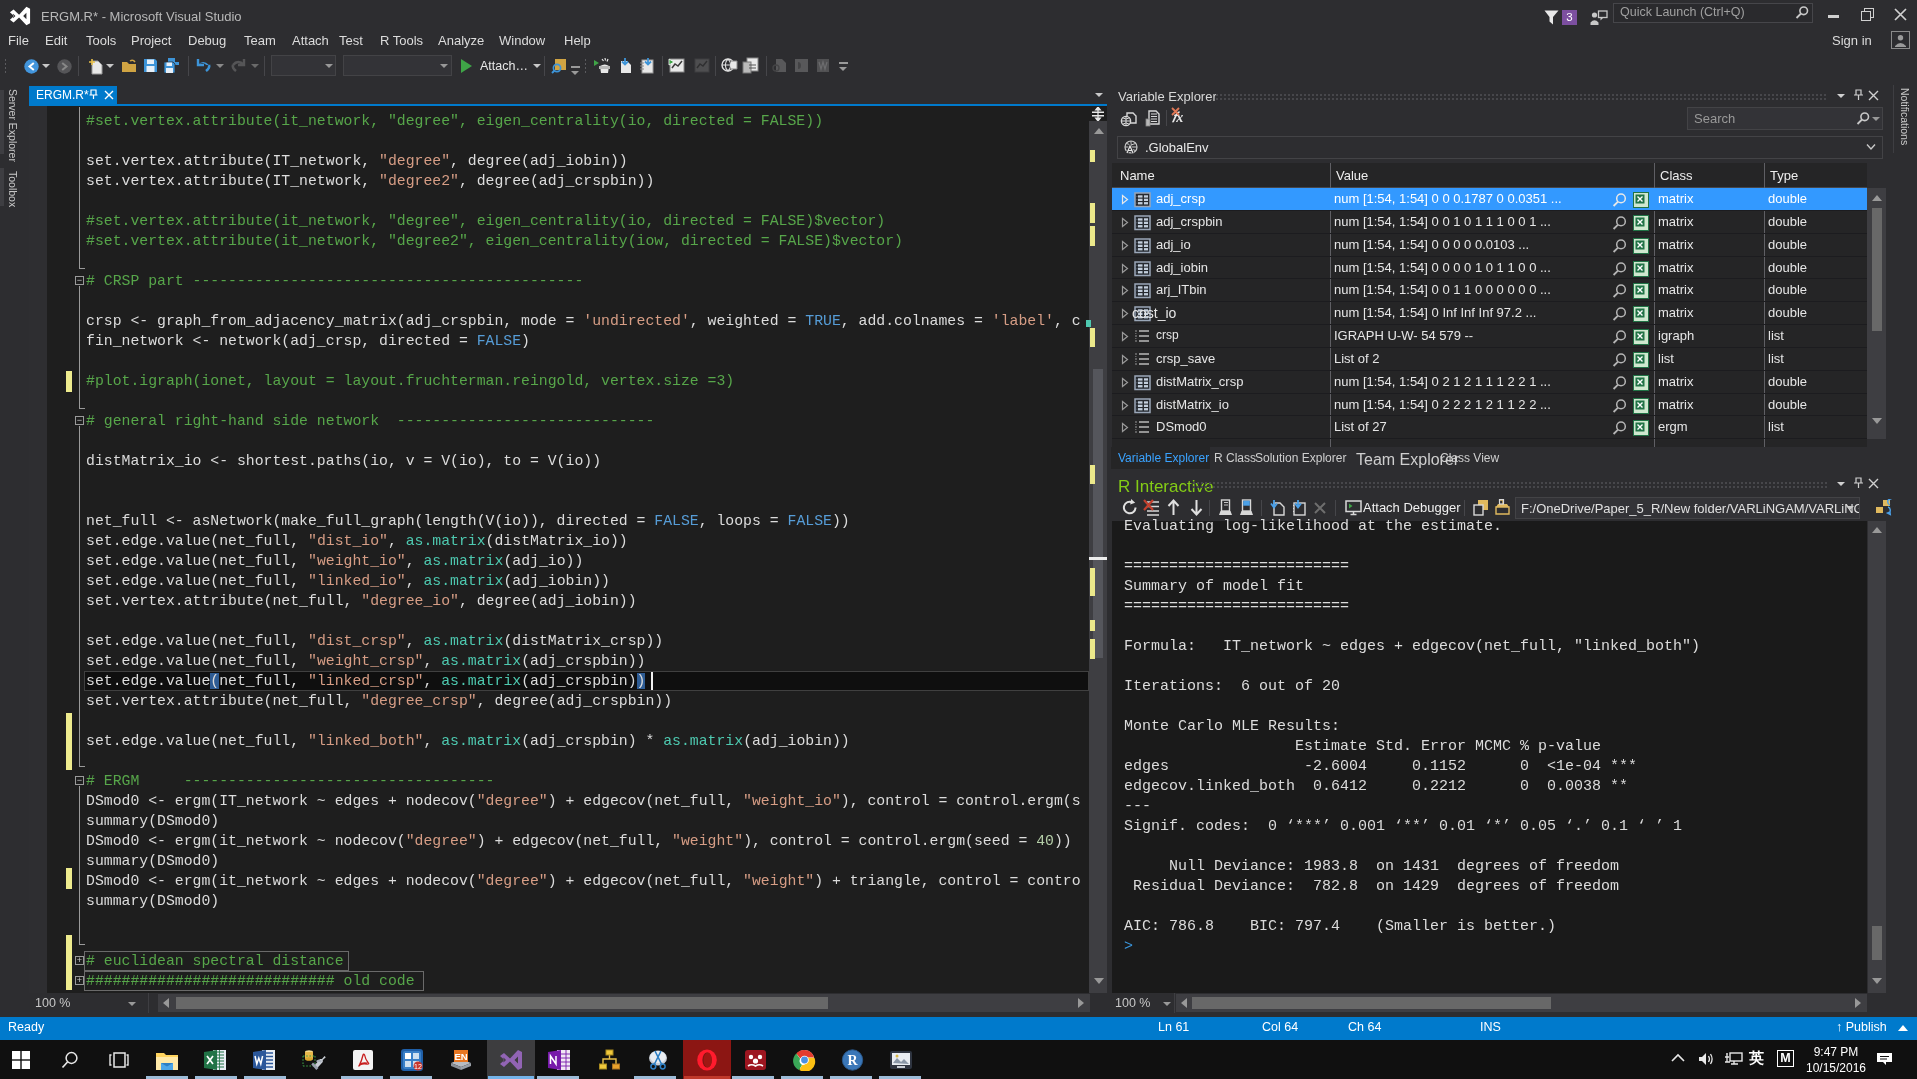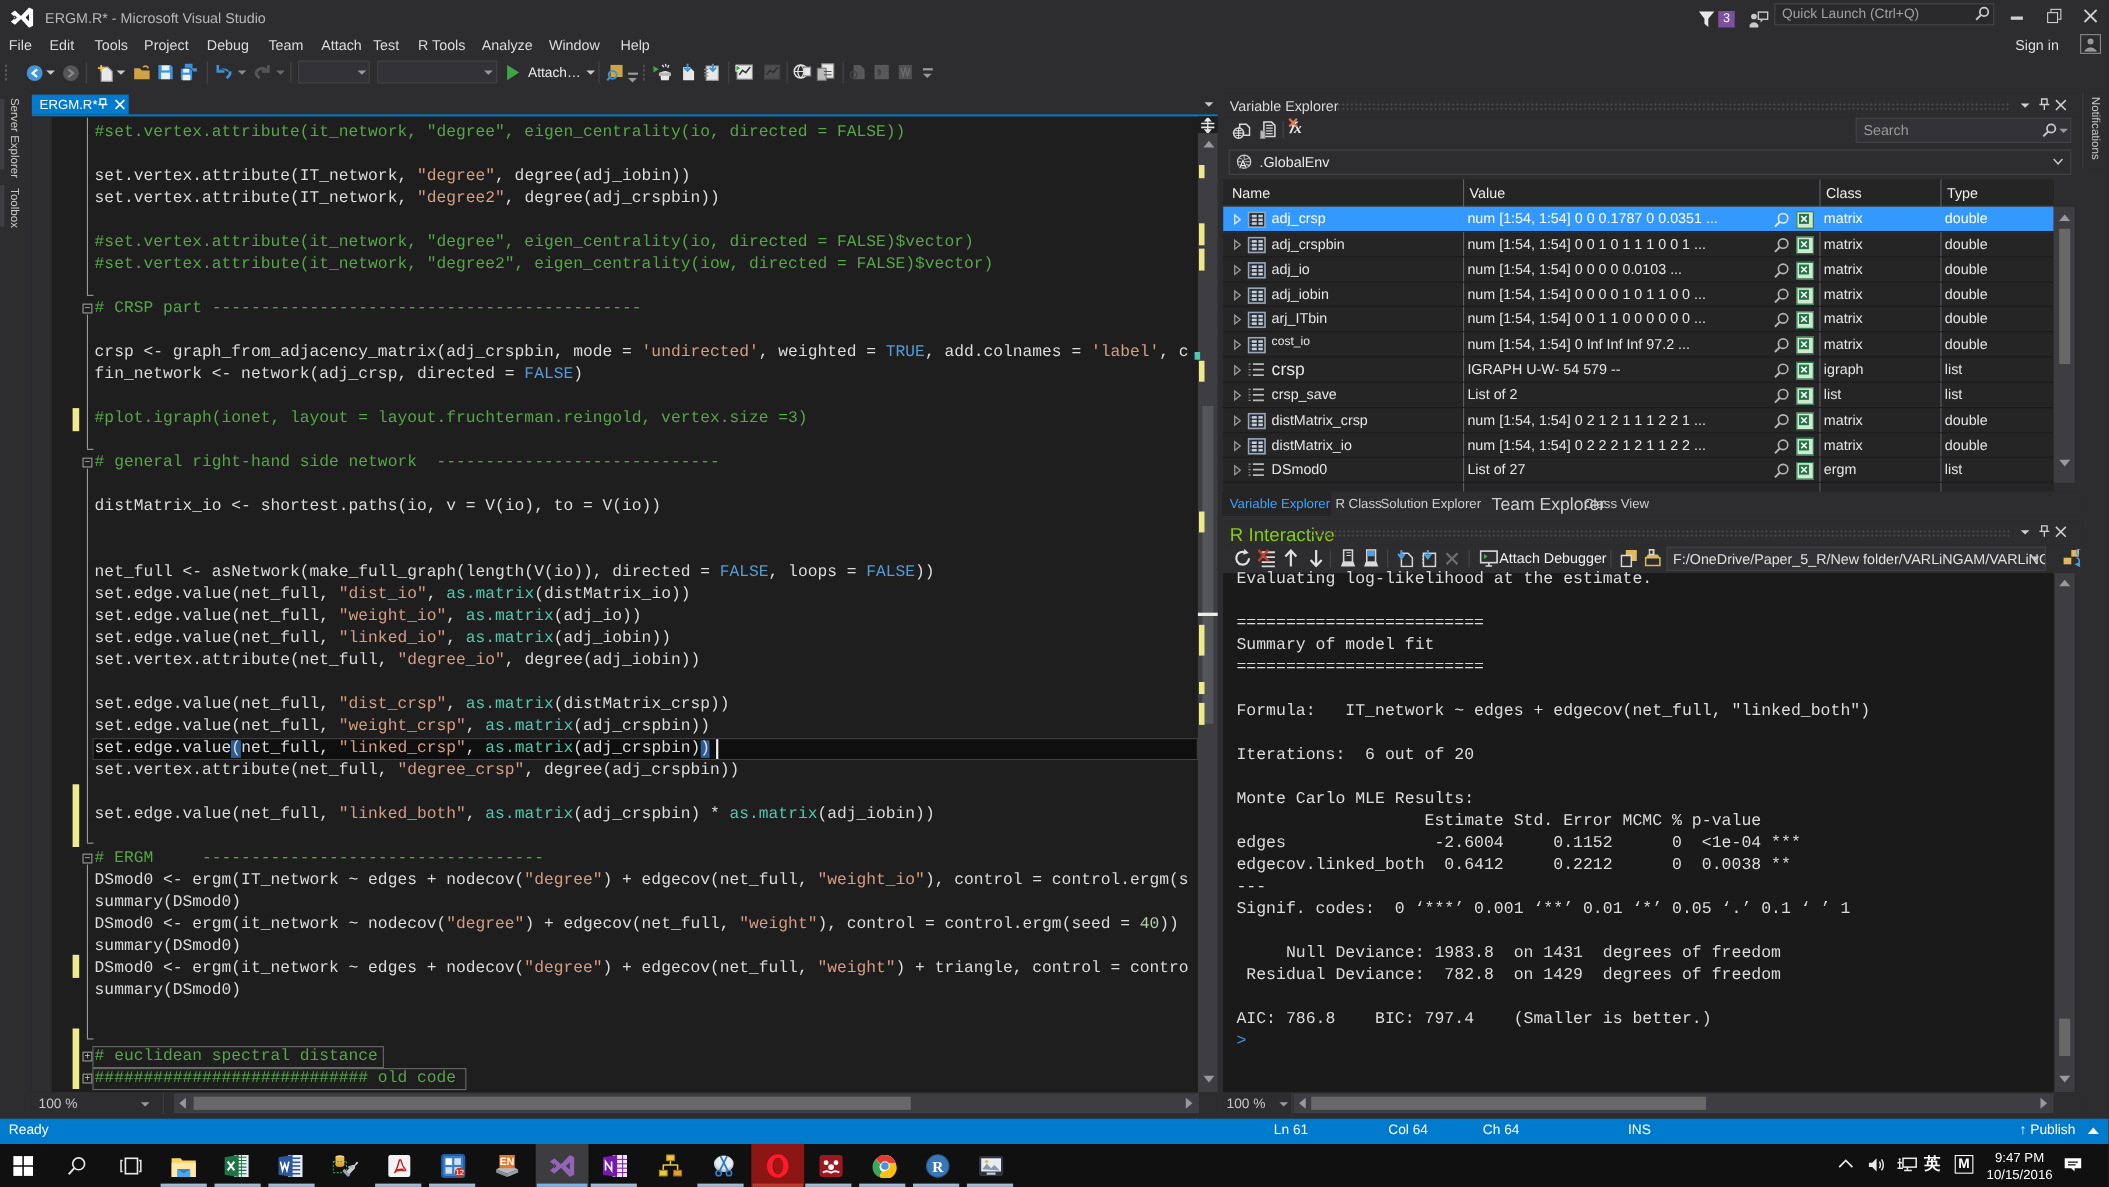--- a/index.html
+++ b/index.html
@@ -517,21 +517,21 @@
 <svg class="a" style="left:1134px;top:306px" width="17" height="16" viewBox="0 0 17 16">
       <rect x="1" y="1" width="15" height="13.5" fill="#262a30" stroke="#9aa7b8" stroke-width="1.5"></rect>
       <rect x="4" y="3.3" width="4.5" height="2.3" fill="#c3cfdd"></rect>
       <rect x="10" y="3.3" width="4" height="2.3" fill="#c3cfdd"></rect>
       <rect x="4" y="6.7" width="4.5" height="2.3" fill="#c3cfdd"></rect>
       <rect x="10" y="6.7" width="4" height="2.3" fill="#c3cfdd"></rect>
       <rect x="4" y="10.1" width="4.5" height="2.3" fill="#c3cfdd"></rect>
       <rect x="10" y="10.1" width="4" height="2.3" fill="#c3cfdd"></rect>
       <path d="M2.6 4.4 l0.8 0 M2.6 7.8 l0.8 0 M2.6 11.2 l0.8 0" stroke="#8fa0b5" stroke-width="0.8"></path>
     </svg>
-<div class="a" style="left:1156px;top:305px;color:#e6e6e6;font-size:11px">cost_io</div>
+<div class="a" style="left:1132px;top:305px;color:#e6e6e6;font-size:14px">cost_io</div>
 <div class="a" style="left:1334px;top:305px;color:#e6e6e6;font-size:13px">num [1:54, 1:54] 0 Inf Inf Inf 97.2 ...</div>
 <svg class="a" style="left:1612px;top:306px" width="16" height="16" viewBox="0 0 16 16">
       <circle cx="9" cy="6.4" r="4.3" fill="none" stroke="#b5b5b5" stroke-width="1.5"></circle>
       <path d="M6 9.6 L1.6 14" stroke="#b5b5b5" stroke-width="1.8"></path>
     </svg>
 <div class="a" style="left:1633px;top:306px;width:14px;height:14px;background:#cfe8cf;border:1px solid #217346"></div>
     <svg class="a" style="left:1633px;top:306px" width="16" height="16" viewBox="0 0 16 16">
       <rect x="2.5" y="2.5" width="9" height="9" fill="#217346"></rect>
       <path d="M4.5 4.5 L9.5 9.5 M9.5 4.5 L4.5 9.5" stroke="#fff" stroke-width="1.4"></path>
     </svg>
@@ -539,21 +539,21 @@
 <div class="a" style="left:1768px;top:305px;color:#e6e6e6;font-size:13px">double</div>
 <div class="a" style="left:1112px;top:347px;width:755px;height:1px;background:#1c1c1f"></div>
 <svg class="a" style="left:1121px;top:331px" width="8" height="11" viewBox="0 0 8 11">
       <path d="M1.5 1.5 L6.5 5.5 L1.5 9.5 Z" fill="none" stroke="#9a9a9a" stroke-width="1.2"></path>
     </svg>
 <svg class="a" style="left:1134px;top:329px" width="16" height="15" viewBox="0 0 16 15">
       <path d="M1 2 L3 2 M1 7 L3 7 M1 12 L3 12" stroke="#9a9a9a" stroke-width="1.1"></path>
       <path d="M5 2 L15 2 M5 7 L15 7 M5 12 L15 12" stroke="#b9b9b9" stroke-width="1.6"></path>
       <path d="M1 4.5 L2.5 4.5 M1 9.5 L2.5 9.5" stroke="#7a7a7a" stroke-width="0.8"></path>
     </svg>
-<div class="a" style="left:1156px;top:328px;color:#e6e6e6;font-size:16px">crsp</div>
+<div class="a" style="left:1156px;top:328px;color:#e6e6e6;font-size:12px">crsp</div>
 <div class="a" style="left:1334px;top:328px;color:#e6e6e6;font-size:13px">IGRAPH U-W- 54 579 --</div>
 <svg class="a" style="left:1612px;top:329px" width="16" height="16" viewBox="0 0 16 16">
       <circle cx="9" cy="6.4" r="4.3" fill="none" stroke="#b5b5b5" stroke-width="1.5"></circle>
       <path d="M6 9.6 L1.6 14" stroke="#b5b5b5" stroke-width="1.8"></path>
     </svg>
 <div class="a" style="left:1633px;top:329px;width:14px;height:14px;background:#cfe8cf;border:1px solid #217346"></div>
     <svg class="a" style="left:1633px;top:329px" width="16" height="16" viewBox="0 0 16 16">
       <rect x="2.5" y="2.5" width="9" height="9" fill="#217346"></rect>
       <path d="M4.5 4.5 L9.5 9.5 M9.5 4.5 L4.5 9.5" stroke="#fff" stroke-width="1.4"></path>
     </svg>

